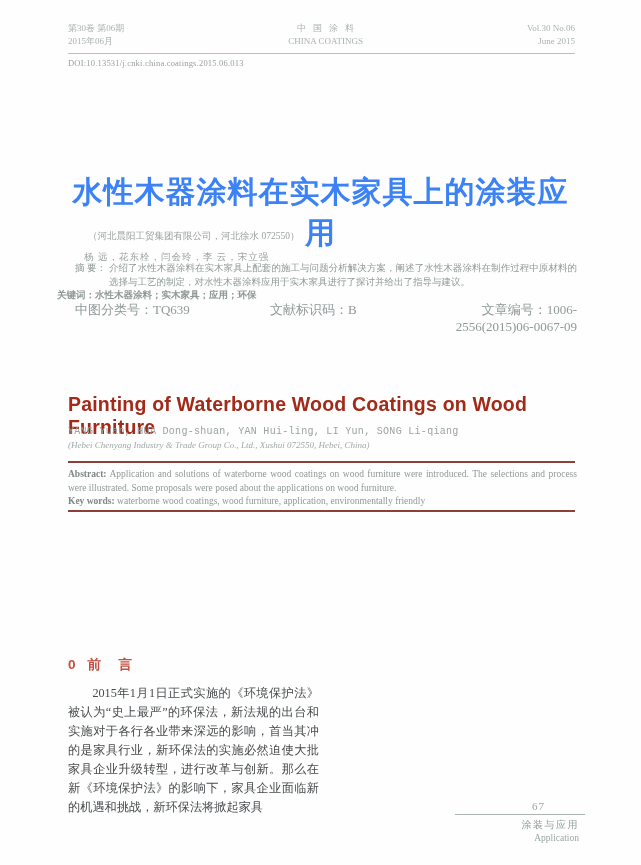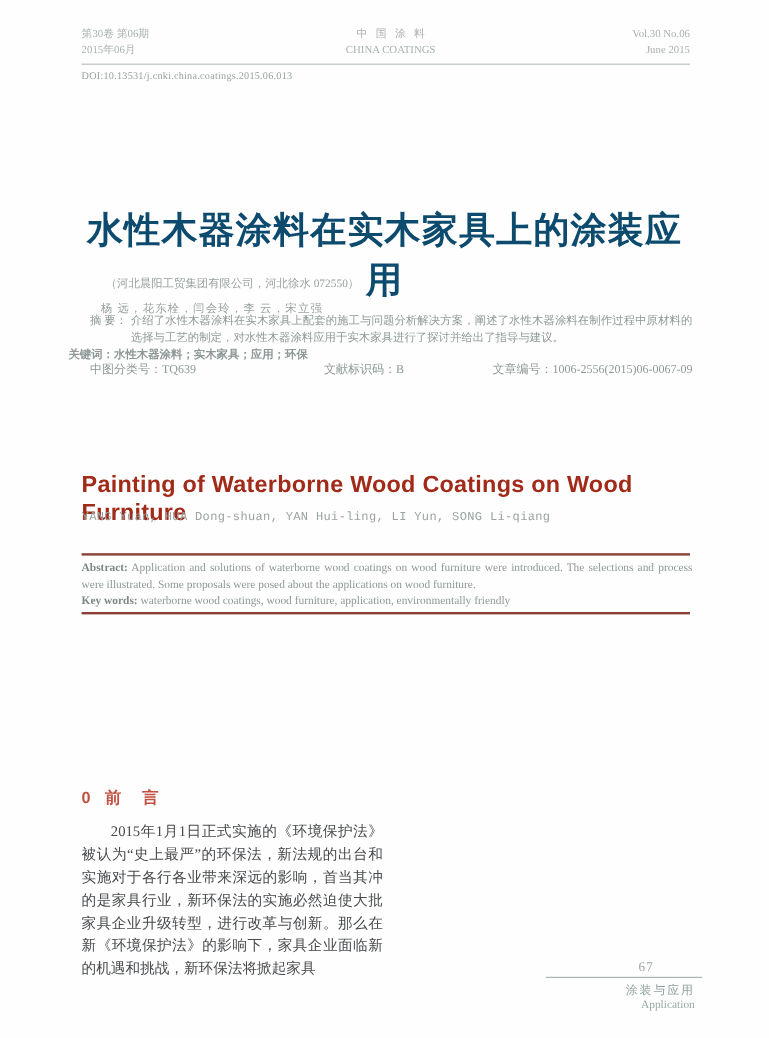--- a/index.html
+++ b/index.html
@@ -18,29 +18,29 @@
   .hdr .r{text-align:right;}
   .hdr .journal-cn{letter-spacing:7px;margin-right:-7px;}
   .hdr-rule{position:absolute;top:53px;left:68px;width:507px;border-top:1px solid #b9c1c0;}
   .doi{position:absolute;top:58px;left:68px;font-size:8.5px;color:#98a2a1;letter-spacing:.2px;}
   
   .title-cn{
     position:absolute;top:172px;left:60px;width:521px;
     text-align:center;
     font-family:Liberation Mono, monospace;
     font-weight:bold;font-size:30px;letter-spacing:1px;
-    color:#0c4a6e;
+    color:#3b82f6;
   }
   .authors-cn{position:absolute;top:217px;left:84px;font-size:9.5px;color:#98a19e;letter-spacing:1px;margin-top:34px;}
   .affil-cn{position:absolute;top:230px;left:88px;font-size:9.5px;color:#98a19e;}
   .abstract-cn{position:absolute;top:261px;left:75px;width:502px;display:flex;font-size:9.5px;line-height:14px;color:#8e9997;}
   .abstract-cn .lbl{flex:0 0 34px;white-space:nowrap;color:#859090;}
   .abstract-cn .txt{flex:1;text-align:justify;}
   .keywords-cn{position:absolute;top:289px;left:57px;font-size:9.5px;color:#8e9997;font-weight:bold;}
-  .meta-row{position:absolute;top:301px;left:75px;width:502px;display:flex;font-size:10px;color:#8e9997;}
+  .meta-row{position:absolute;top:301px;left:75px;width:502px;display:flex;font-size:13px;color:#8e9997;}
   .meta-row .m1{width:195px;}
   .meta-row .m2{width:140px;}
   .meta-row .m3{flex:1;text-align:right;}
   
   .title-en{
     position:absolute;top:393px;left:68px;width:510px;
     font-family:"Liberation Sans","DejaVu Sans",sans-serif;
     font-weight:bold;font-size:19.5px;letter-spacing:.2px;
     color:#a12a19;
   }
@@ -105,20 +105,21 @@
     <span>关键词：</span><span>水性木器涂料；实木家具；应用；环保</span>
   </div>
   <div class="meta-row">
     <span class="m1">中图分类号：TQ639</span>
     <span class="m2">文献标识码：B</span>
     <span class="m3">文章编号：1006-2556(2015)06-0067-09</span>
   </div>
 
   <div class="title-en">Painting of Waterborne Wood Coatings on Wood Furniture</div>
   <div class="authors-en">YANG Yuan, HUA Dong-shuan, YAN Hui-ling, LI Yun, SONG Li-qiang</div>
+  <div class="affil-en">(Hebei Chenyang Industry &amp; Trade Group Co., Ltd., Xushui 072550, Hebei, China)</div>
   <div class="rule-red rule1"></div>
 
   <div class="abstract-en">
     <div><b>Abstract:</b><span> Application and solutions of waterborne wood coatings on wood furniture were introduced. The selections and process were illustrated. Some proposals were posed about the applications on wood furniture.</span></div>
     <div class="kw-en"><b>Key words:</b><span> waterborne wood coatings, wood furniture, application, environmentally friendly</span></div>
   </div>
   <div class="rule-red rule2"></div>
 
   <div class="sec-head">
     <span class="num">0</span><span>前　言</span>

